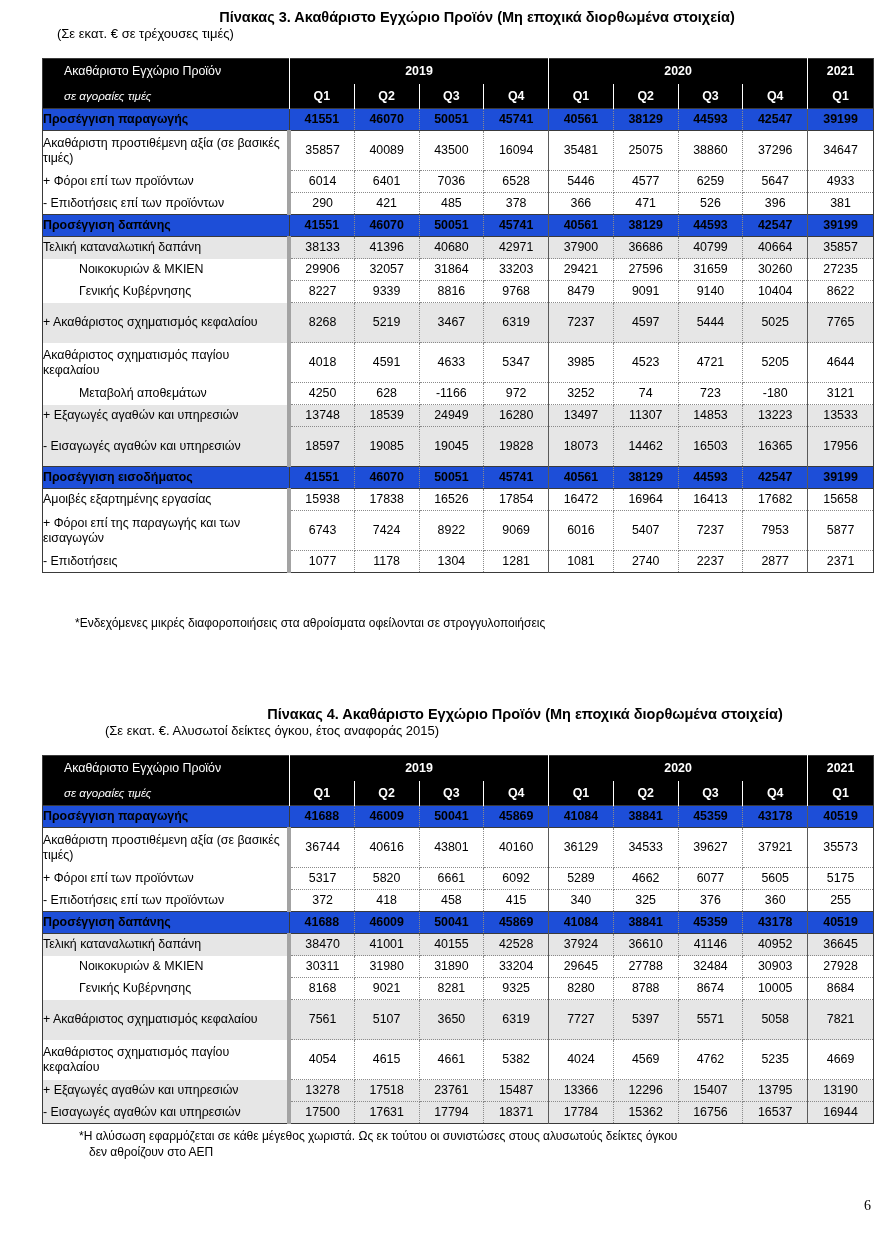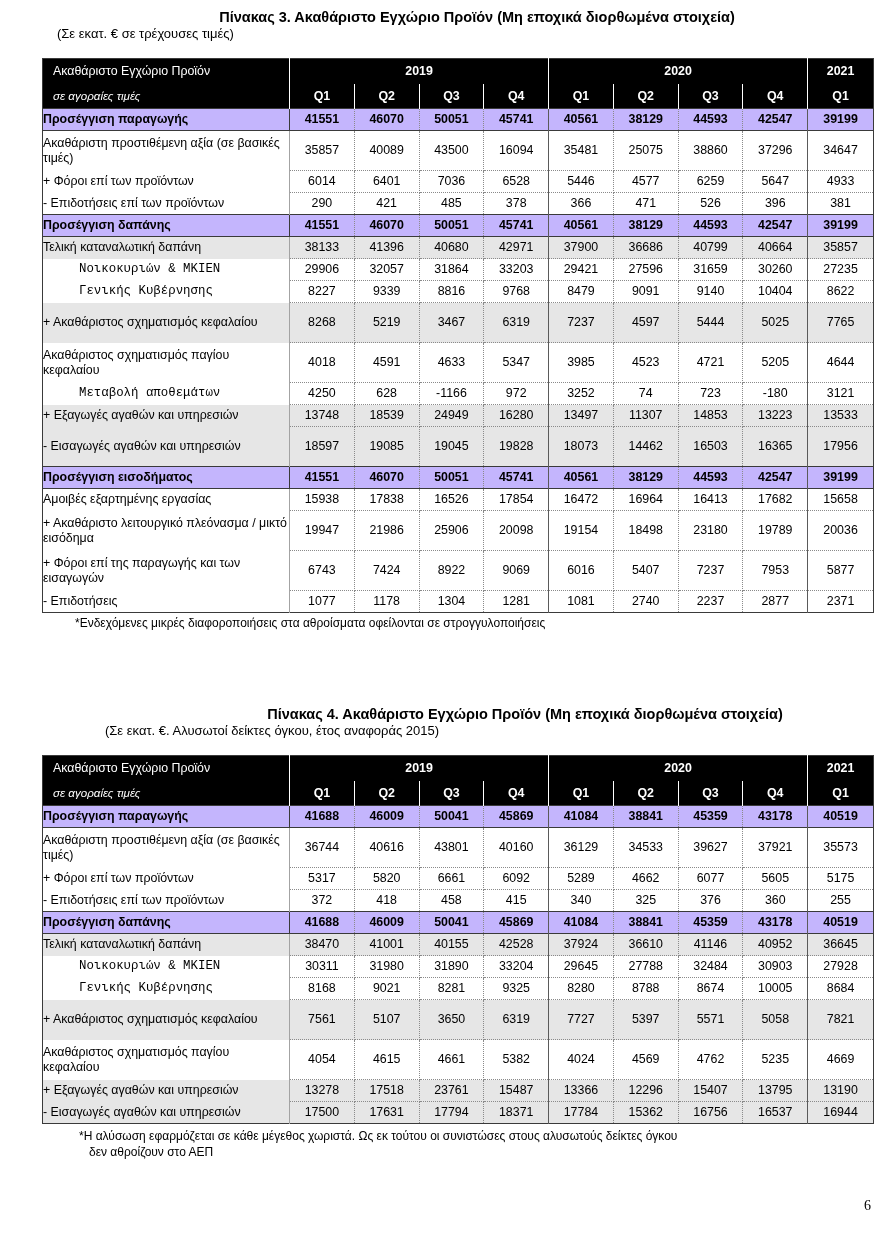--- a/index.html
+++ b/index.html
@@ -56,58 +56,58 @@
 
   
   .hdr-black {
     background: #000000;
     color: #ffffff;
     font-weight: bold;
     text-align: center;
   }
   .hdr-black.left {
     text-align: left;
-    padding-left: 10px;
+    padding-left: 21px;
     font-weight: normal;
   }
   .hdr-black.left.italic {
     font-style: italic;
     font-size: 11.6px;
   }
   .hdr-sep-l { border-left: 1px solid #ffffff; }
 
   
   .lbl {
     text-align: left;
     padding: 3px 4px 3px 7px;
     line-height: 1.2;
-    border-right: 1px solid #a3a3a3;
+    border-right: 4px solid #a3a3a3;
   }
   .num {
     text-align: center;
     border-right: 1px dotted #8a8a8a;
     border-bottom: 1px dotted #8a8a8a;
     line-height: 1.2;
     padding: 3px 2px;
   }
   .num.solidr { border-right: 1px solid #5a5a5a; }
   .num.lastcol { border-right: none; }
 
   
-  .r-dark   { background: #c4b5fd; font-weight: bold; }
+  .r-dark   { background: #1d4ed8; font-weight: bold; }
   .r-dark .num { border-bottom-color: #6f6f6f; }
   .r-light  { background: #e6e6e6; }
   .r-white  { background: #ffffff; }
 
   .r-dark .lbl   { border-right: 1px solid #3a3a3a; }
 
   .rowline-top { border-top: 1px solid #3a3a3a; }
   .rowline-bot { border-bottom: 1px solid #3a3a3a; }
 
-  .lbl.indent1 { padding-left: 36px; font-family: Liberation Mono, monospace; }
+  .lbl.indent1 { padding-left: 36px; }
 
   
   .footnote {
     font-size: 12px;
     line-height: 1.35;
     padding-left: 38px;
     padding-right: 20px;
   }
   .footnote .hang { display: block; padding-left: 10px; }
 
@@ -346,32 +346,20 @@
             <td class="num">17838</td>
             <td class="num">16526</td>
             <td class="num solidr">17854</td>
             <td class="num">16472</td>
             <td class="num">16964</td>
             <td class="num">16413</td>
             <td class="num solidr">17682</td>
             <td class="num lastcol">15658</td>
           </tr>
           <tr class="r-white" style="height: 40px;">
-            <td class="lbl">+ Ακαθάριστο λειτουργικό πλεόνασμα / μικτό εισόδημα</td>
-            <td class="num">19947</td>
-            <td class="num">21986</td>
-            <td class="num">25906</td>
-            <td class="num solidr">20098</td>
-            <td class="num">19154</td>
-            <td class="num">18498</td>
-            <td class="num">23180</td>
-            <td class="num solidr">19789</td>
-            <td class="num lastcol">20036</td>
-          </tr>
-          <tr class="r-white" style="height: 40px;">
             <td class="lbl">+ Φόροι επί της παραγωγής και των εισαγωγών</td>
             <td class="num">6743</td>
             <td class="num">7424</td>
             <td class="num">8922</td>
             <td class="num solidr">9069</td>
             <td class="num">6016</td>
             <td class="num">5407</td>
             <td class="num">7237</td>
             <td class="num solidr">7953</td>
             <td class="num lastcol">5877</td>

